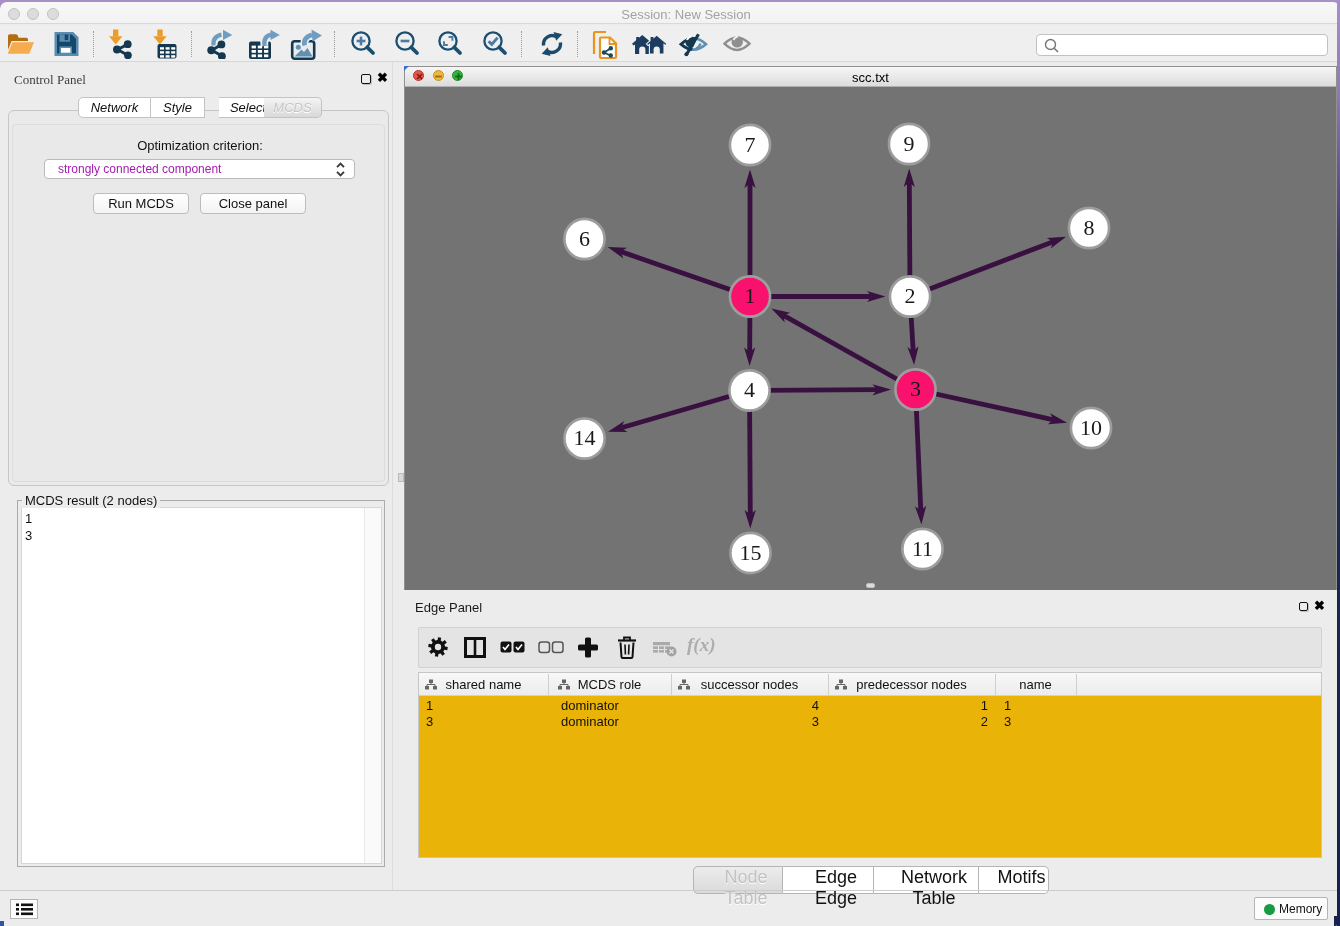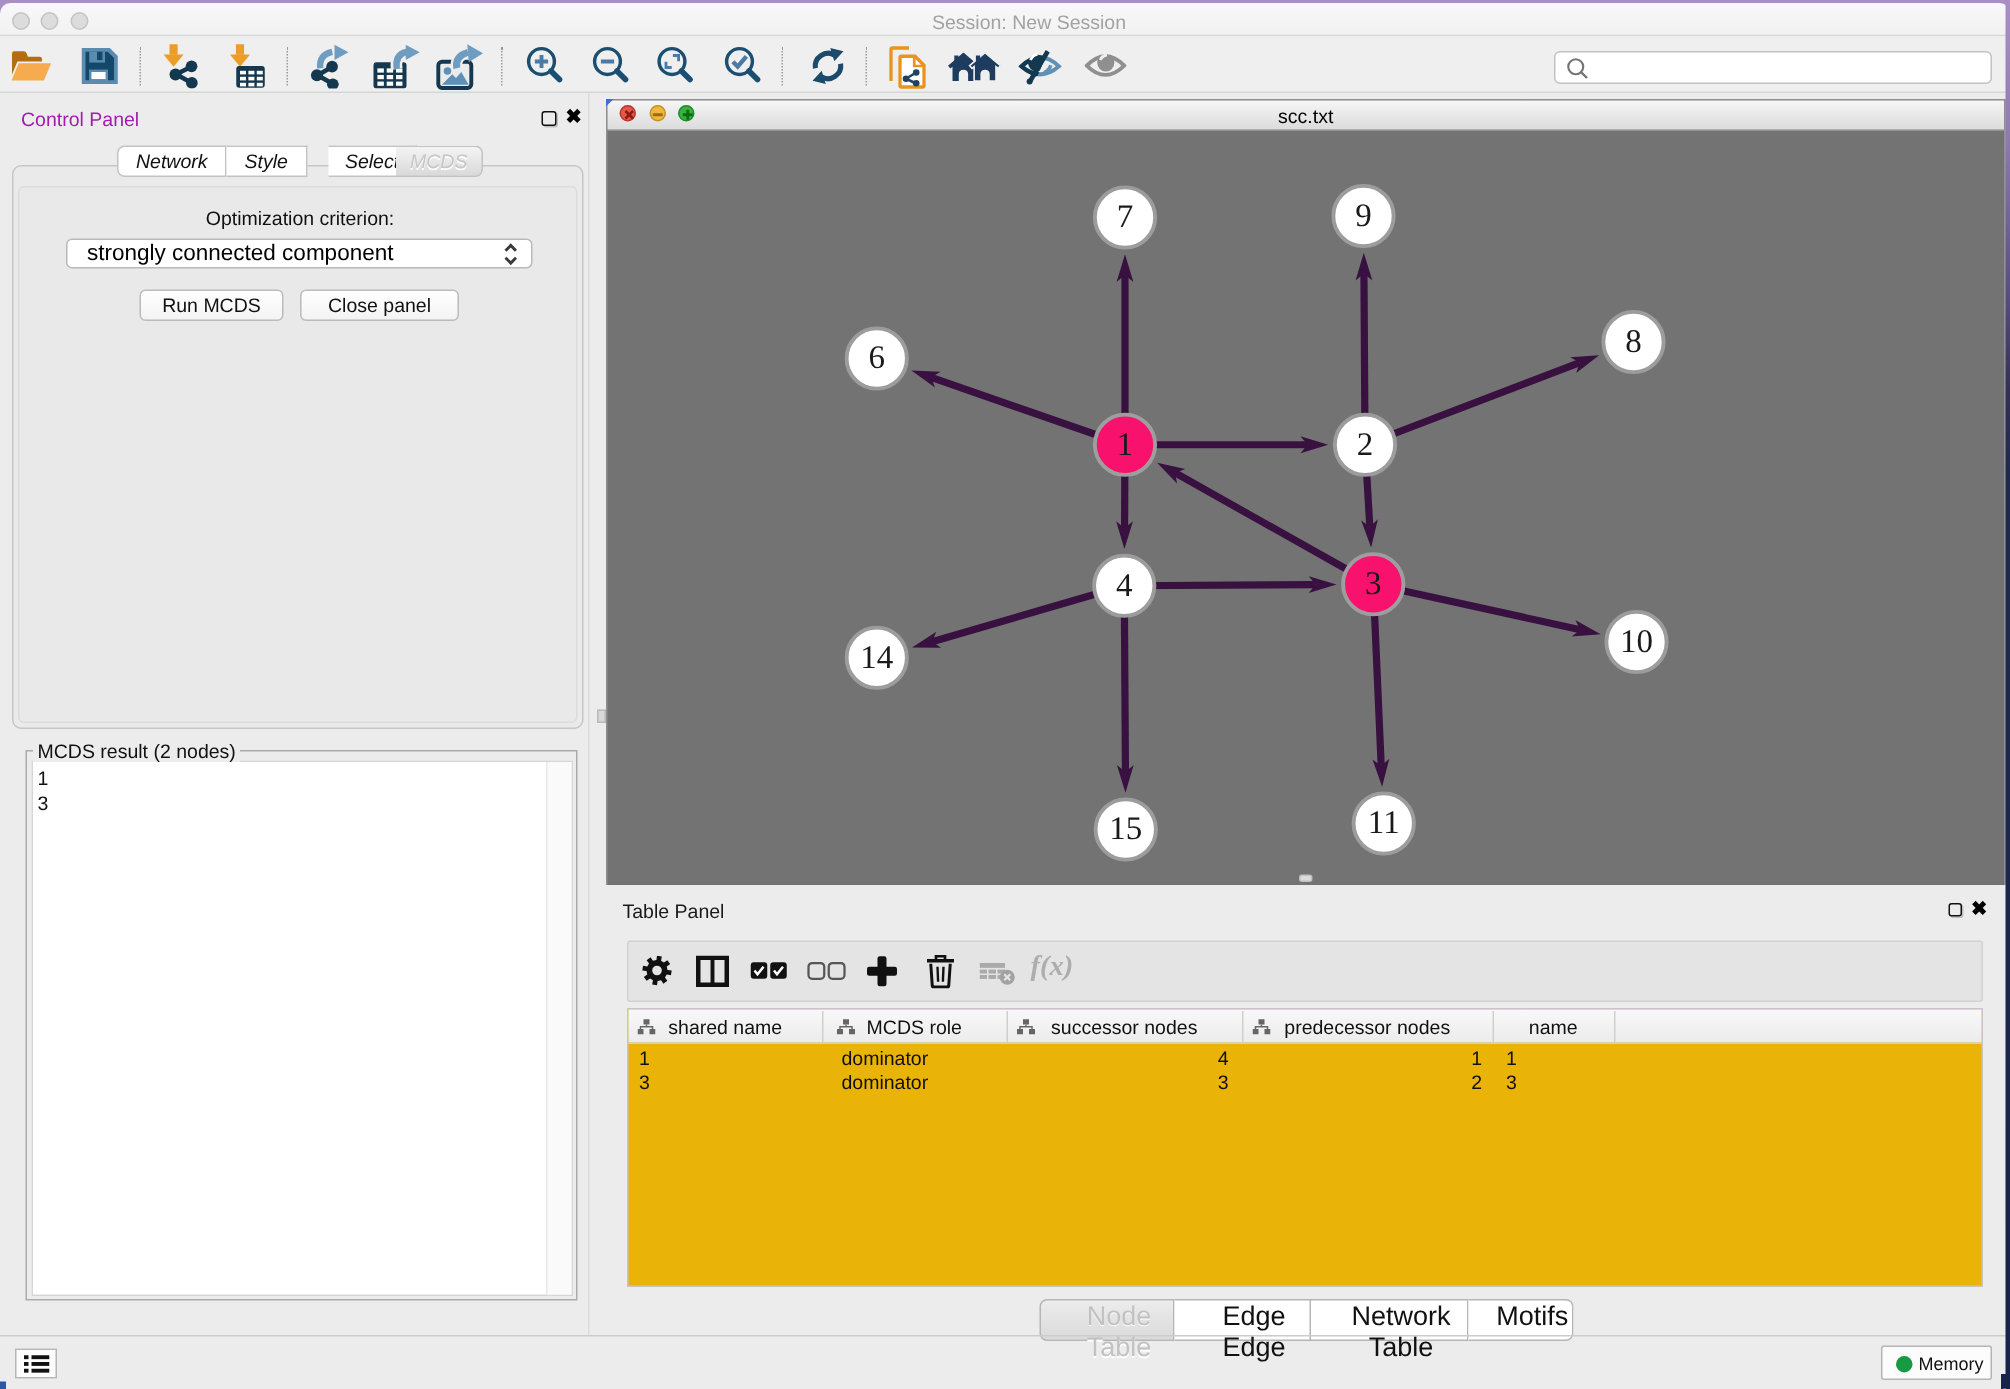--- a/index.html
+++ b/index.html
@@ -18,33 +18,33 @@
 #titlebar .light { position:absolute; top:6px; width:12px; height:12px; border-radius:50%; background:#dcdcdc; border:1px solid #c3c3c3; }
 #wtitle { width:100%; text-align:center; font-size:13px; color:#a2a2a2; margin-top:5px; }
 
 
 #toolbar { left:0; top:25px; width:1340px; height:37px; background:#efefef; border-bottom:1px solid #d6d6d6; }
 .tsep { position:absolute; top:31px; height:26px; width:0; border-left:1px dotted #9a9a9a; }
 .ticon { position:absolute; top:30px; }
 #searchbox { left:1036px; top:34px; width:292px; height:22px; background:#fff; border:1px solid #c2c2c2; border-radius:4px; }
 
 
-#cp-title { left:14px; top:72px; font-size:13px; color:#a21caf; }
+#cp-title { left:14px; top:72px; font-size:13px; color:#404040;font-family:Liberation Serif, serif; }
 #cp-float { left:361px; top:74px; width:10px; height:10px; border:1.5px solid #111; border-radius:2px; box-shadow:1px 1px 0 rgba(160,160,160,.6); }
 .xicon { font-size:13px; font-weight:bold; color:#000; }
 #cp-close { left:377px; top:70px; }
 #cp-border { left:8px; top:110px; width:381px; height:376px; border:1px solid #c6c6c6; border-radius:6px; background:#eaeaea; }
 #cp-inner { left:12px; top:124px; width:373px; height:358px; border:1px solid #dcdcdc; border-radius:4px; background:#e9e9e9; }
 .cptab { position:absolute; top:97px; height:21px; background:#fff; border:1px solid #c3c3c3; border-left:none; font-size:13px; font-weight:400; color:#111; text-align:center; line-height:20px;font-style:italic; }
 #tab-network { left:78px; width:73px; border-left:1px solid #c3c3c3; border-radius:5px 0 0 5px; }
 #tab-style { left:151px; width:54px; }
 #tab-select { left:219px; width:59px; }
 #tab-mcds { left:264px; width:58px; border-radius:0 5px 5px 0; background:linear-gradient(#f4f4f4,#d9d9d9); color:#c6c6c6; text-shadow:0 1px 0 #fff; }
 #optlabel { left:0px; top:138px; width:400px; text-align:center; font-size:13px; color:#111; }
-#combo { left:44px; top:159px; width:311px; height:20px; background:#fff; border:1px solid #b9b9b9; border-radius:4px; font-size:15px; color:#000000; line-height:18px; padding-left:13px; }
+#combo { left:44px; top:159px; width:311px; height:20px; background:#fff; border:1px solid #b9b9b9; border-radius:4px; font-size:12px; color:#a21caf; line-height:18px; padding-left:13px; }
 .btn { position:absolute; top:193px; height:21px; background:linear-gradient(#ffffff,#f3f3f3); border:1px solid #bcbcbc; border-radius:4px; font-size:13px; color:#111; text-align:center; line-height:19px; }
 #btn-run { left:93px; width:96px; }
 #btn-close { left:200px; width:106px; }
 #mcds-group { left:17px; top:500px; width:368px; height:367px; border:1px solid #ababab; }
 #mcds-label { left:22px; top:493px; font-size:13px; color:#111; background:#ececec; padding:0 3px; }
 #mcds-white { left:21px; top:507px; width:361px; height:357px; background:#fff; border:1px solid #d6d6d6; font-size:13px; color:#111; line-height:17px; padding:2px 0 0 3px; }
 #mcds-sb { left:364px; top:508px; width:17px; height:355px; background:#fafafa; border-left:1px solid #e8e8e8; }
 
 
 #vsplit { left:392px; top:62px; width:1px; height:828px; background:#dcdcdc; }
@@ -394,21 +394,21 @@
     <text x="686" y="347.5">10</text>
 <circle cx="517.5" cy="462" r="20.1" class="plain"></circle>
     <text x="517.5" y="468.5">11</text>
 <circle cx="179.5" cy="351.5" r="20.1" class="plain"></circle>
     <text x="179.5" y="358.0">14</text>
 <circle cx="345.5" cy="466" r="20.1" class="plain"></circle>
     <text x="345.5" y="472.5">15</text>
 </svg>
 <div class="abs" id="hhandle"></div>
 
-<div class="abs" id="tp-title">Table Panel</div>
+<div class="abs" id="tp-title">Edge Panel</div>
 <div class="abs" id="tp-float"></div>
 <div class="abs xicon" id="tp-close">✖</div>
 <div class="abs" id="tp-toolbar">
 
   <svg style="position:absolute;left:9px;top:9px;" width="21" height="21" viewBox="0 0 21 21">
     <path d="M19.8,10.0 L19.3,13.2 L16.5,12.7 L15.3,14.6 L16.9,16.9 L14.3,18.8 L12.7,16.5 L10.4,17.0 L10.0,19.8 L6.8,19.3 L7.3,16.5 L5.4,15.3 L3.1,16.9 L1.2,14.3 L3.5,12.7 L3.0,10.4 L0.2,10.0 L0.7,6.8 L3.5,7.3 L4.7,5.4 L3.1,3.1 L5.7,1.2 L7.3,3.5 L9.6,3.0 L10.0,0.2 L13.2,0.7 L12.7,3.5 L14.6,4.7 L16.9,3.1 L18.8,5.7 L16.5,7.3 L17.0,9.6 Z" fill="#111"></path>
     <circle cx="10" cy="10" r="3.2" fill="#e4e4e4"></circle>
   </svg>
 
   <svg style="position:absolute;left:45px;top:9px;" width="22" height="21" viewBox="0 0 22 21">

